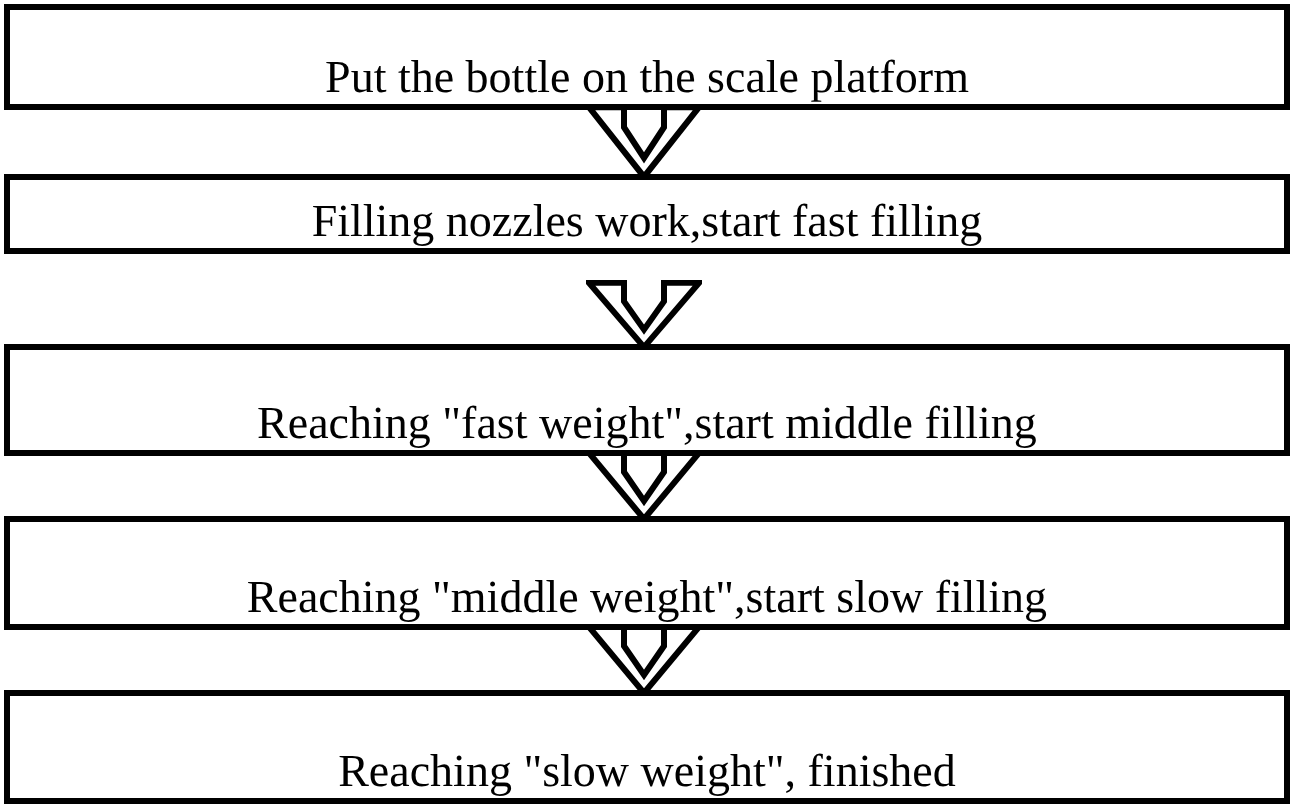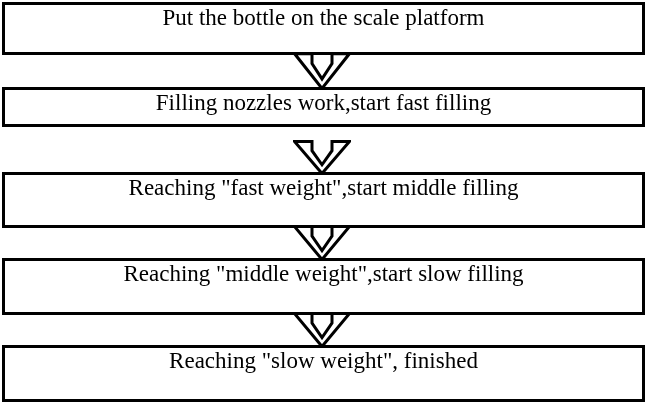--- a/index.html
+++ b/index.html
@@ -15,21 +15,21 @@
     overflow: hidden;
   }
   .flow-box {
     position: absolute;
     left: 2px;
     width: 643px;
     box-sizing: border-box;
     border: 3px solid #000000;
     background: #ffffff;
     display: flex;
-    align-items: flex-start;
+    align-items: flex-end;
     justify-content: center;
     font-family: "Liberation Serif", "DejaVu Serif", serif;
     font-size: 23px;
     color: #000000;
     white-space: nowrap;
   }
   #box-1 { top: 2px;   height: 53px; }
   #box-2 { top: 87px;  height: 40px; }
   #box-3 { top: 172px; height: 56px; }
   #box-4 { top: 258px; height: 57px; }

